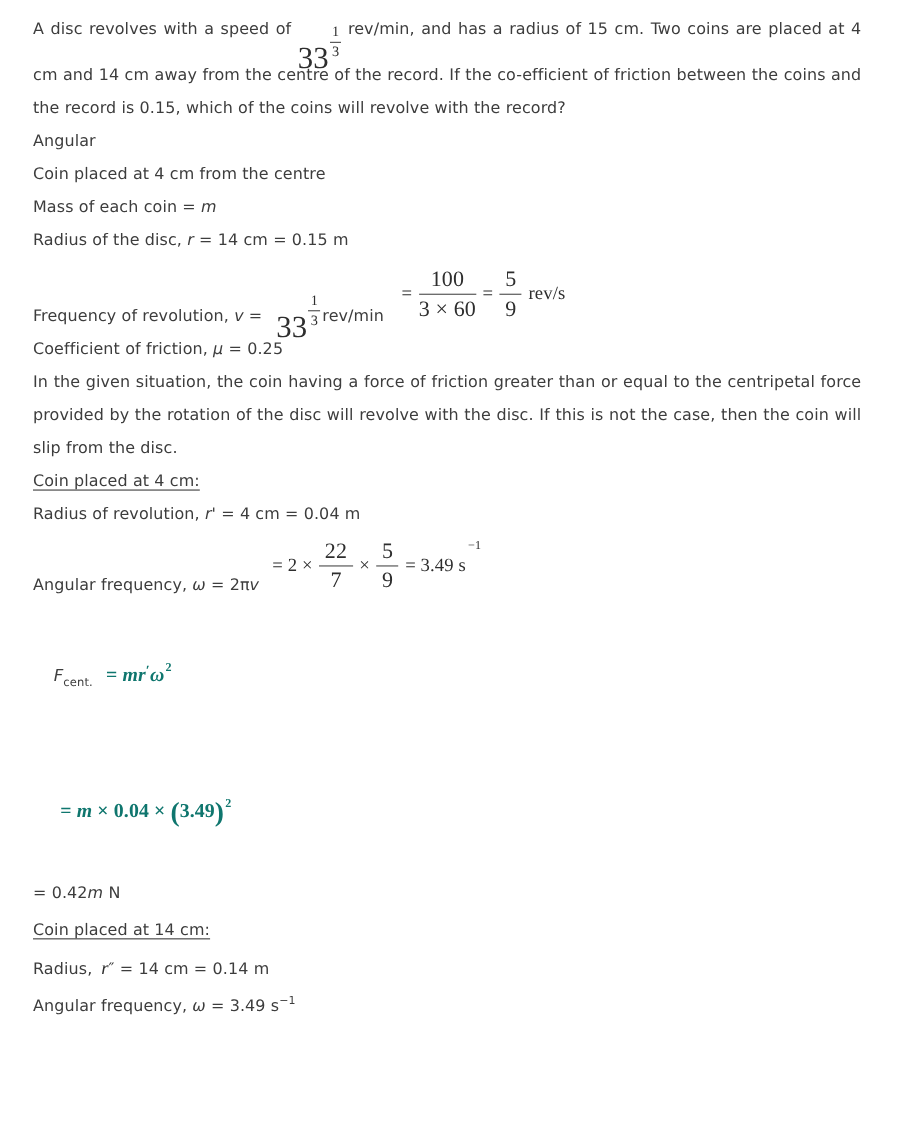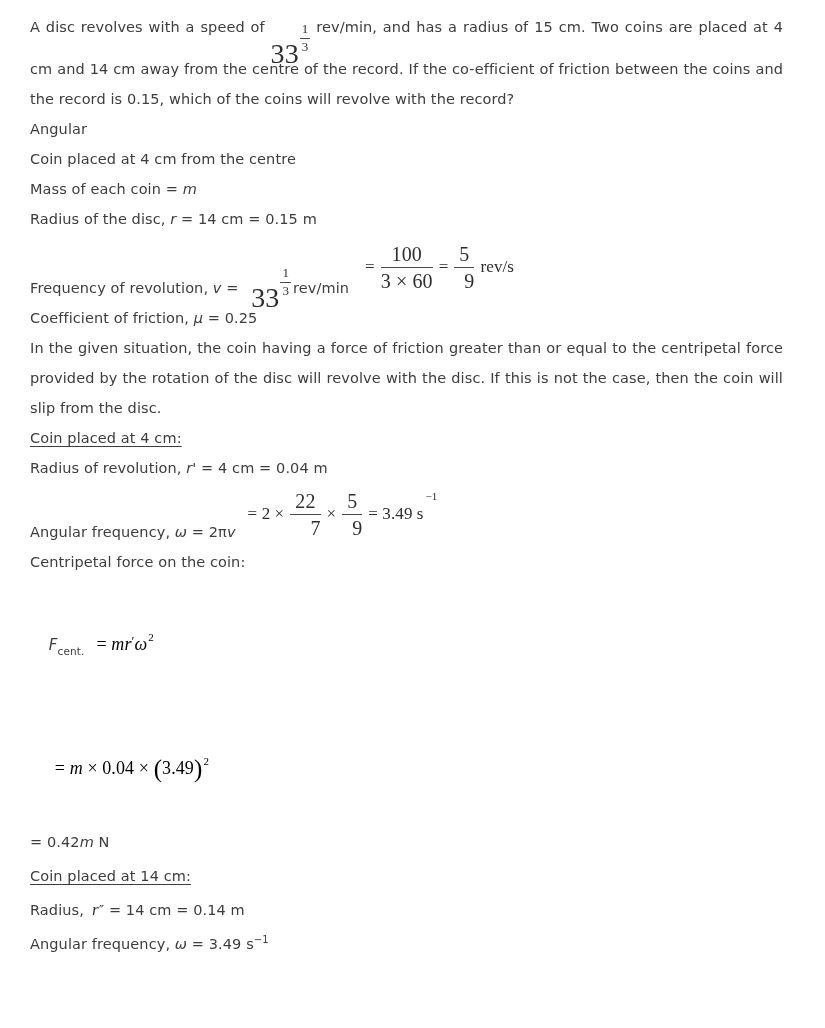--- a/index.html
+++ b/index.html
@@ -19,37 +19,37 @@
   .mixed .whole{font-size:28px;line-height:1;position:relative;top:16px;}
   .sfrac{display:inline-block;text-align:center;font-size:13px;line-height:1.1;margin-left:1px;}
   .sfrac .num{display:block;border-bottom:1.3px solid #4a4a4a;padding:0 2px 1px;}
   .sfrac .den{display:block;padding-top:1px;}
   .q-frac{vertical-align:-15px;}
 
   
   .serifmath{display:inline-flex;align-items:center;font-family:"Liberation Serif","DejaVu Serif",serif;font-size:17px;color:#2e2e2e;gap:6px;white-space:pre;}
   .bfrac{display:inline-block;text-align:center;font-size:20px;line-height:1.2;}
   .bfrac .num{display:block;border-bottom:1.3px solid #4a4a4a;padding:0 5px 1px;}
-  .bfrac .den{display:block;padding-top:1px;text-align:right;}
+  .bfrac .den{display:block;padding-top:1px;}
   .serifmath .msup{font-size:11px;align-self:flex-start;margin:1px 0 0 -4px;}
 
   
   .mathline{display:flex;align-items:flex-end;}
   .mathline .txt{line-height:30px;white-space:pre;}
   .freq{height:64px;margin-top:5px;}
   .freq .mixed{margin:0 2px 5px 8px;}
   .freq .serifmath{margin-left:16px;margin-bottom:10px;}
   .ang{height:62px;margin-top:2px;}
   .ang .serifmath{margin-left:12px;margin-bottom:7px;}
 
   
   .fline{line-height:34px;white-space:pre;}
   .Fvar{font-style:italic;font-size:15px;}
   .fsub{font-size:10.5px;vertical-align:-5px;}
-  .srhs{font-family:"Liberation Serif","DejaVu Serif",serif;font-size:18px;font-weight:normal;color:#000000;margin-left:12px;}
+  .srhs{font-family:"Liberation Serif","DejaVu Serif",serif;font-size:18px;font-weight:bold;color:#0f766e;margin-left:12px;}
   .srhs .mvars,.srhs .momega{font-style:italic;}
   .srhs .mprime{font-size:13px;vertical-align:5px;}
   .srhs .msup2{font-size:11px;vertical-align:9px;margin-left:1px;}
   .paren{font-size:25px;vertical-align:-3px;}
   .ssup{font-size:10px;vertical-align:6px;}
   .serif-var{font-family:"Liberation Serif","DejaVu Serif",serif;font-style:italic;font-size:17px;margin-left:8px;color:#2e2e2e;}
 </style>
 </head>
 <body>
 
@@ -113,21 +113,20 @@
       <span>= 2 ×</span>
       <span class="bfrac"><span class="num">22</span><span class="den">7</span></span>
       <span>×</span>
       <span class="bfrac"><span class="num">5</span><span class="den">9</span></span>
       <span>= 3.49 s</span>
       <span class="msup">−1</span>
     </span>
   </div>
 
 
-  <p class="line">Centripetal force on the coin:</p>
 
   <div class="fline" style="margin-top:9px;">
     <span class="Fvar">F</span><span class="fsub">cent.</span><span class="srhs"><span>= </span><span class="mvars">mr</span><span class="mprime">′</span><span class="momega">ω</span><span class="msup2">2</span></span>
   </div>
 
   <div class="fline" style="margin-top:8px;">
     <span class="srhs" style="margin-left:6px;"><span>= </span><span class="mvars">m</span><span> × 0.04 × </span><span class="paren">(</span><span>3.49</span><span class="paren">)</span><span class="msup2">2</span></span>
   </div>
 
   <p class="line" style="margin-top:7px;"><span>= 0.42</span><span class="iv">m</span><span> N</span></p>

